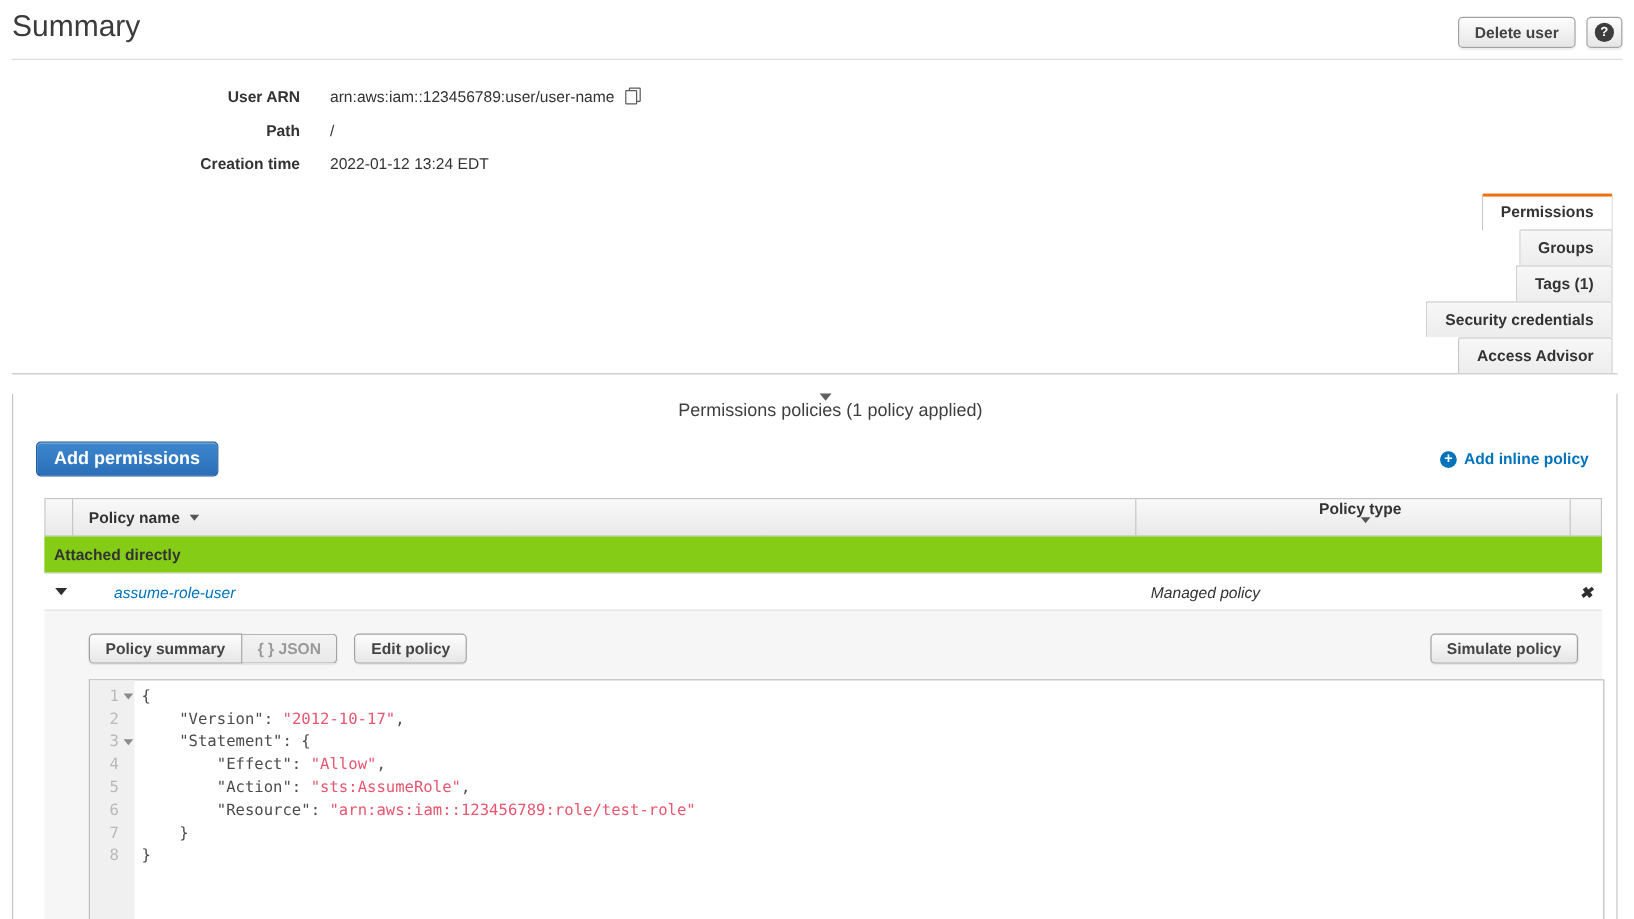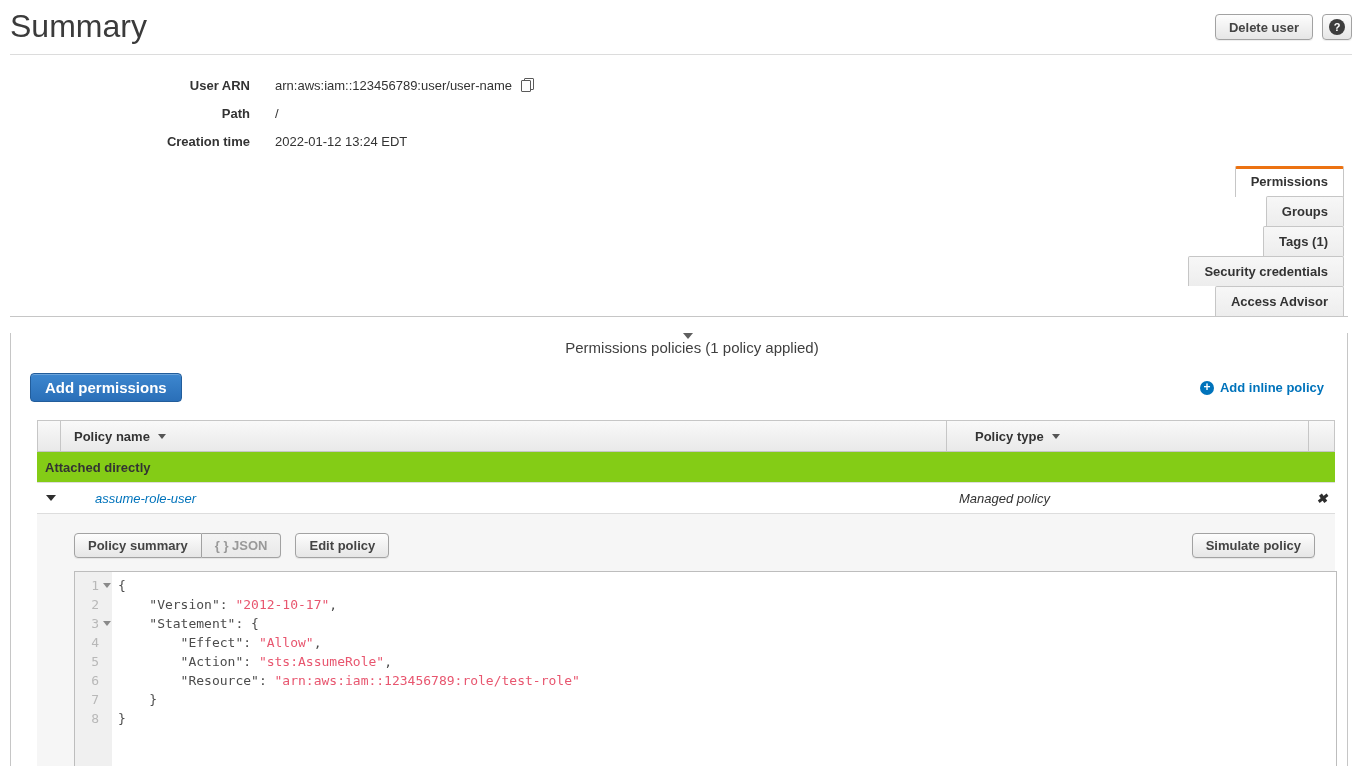--- a/index.html
+++ b/index.html
@@ -1,20 +1,20 @@
 <!DOCTYPE html>
 <html><head>
 <meta charset="utf-8">
 <style>
   * { margin:0; padding:0; box-sizing:border-box; }
   html,body { width:1362px; height:766px; background:#fff; font-family:"Liberation Sans",sans-serif; font-size:13px; color:#333; overflow:hidden; }
 
   
   .page-header { display:flex; justify-content:space-between; align-items:flex-start; padding:8px 10px 0 10px; }
-  .page-title { font-size:32px; font-weight:400; color:#3b3b3b; }
+  .page-title { font-size:25px; font-weight:400; color:#3b3b3b; }
   .header-actions { display:flex; gap:9px; margin-top:6px;border-radius:11px; }
   .btn { display:inline-flex; align-items:center; justify-content:center; padding:4px 13px; font-size:13px; font-weight:bold; color:#444; background:linear-gradient(#fdfdfd,#e6e6e6); border:1px solid #a2a2a2; border-radius:4px; box-shadow:0 1px 1px rgba(0,0,0,.07); cursor:pointer; white-space:nowrap; }
   .btn-help { padding:4px 6px; }
   .help-glyph { width:16px; height:16px; border-radius:50%; background:#3d3d3d; color:#fff; font-size:11px; font-weight:bold; line-height:16px; text-align:center; }
   .top-rule { border:none; border-top:1px solid #dcdcdc; margin:9px 10px 0 10px; }
 
   
   .info { margin-top:23px; }
   .info-row { display:flex; align-items:center; height:14px; margin-bottom:14px; }
   .info-label { width:250px; text-align:right; font-weight:bold; color:#333; }
@@ -37,21 +37,21 @@
   .btn-primary { padding:5px 14px; font-size:15px; font-weight:bold; color:#fff; background:linear-gradient(#3d87cf,#2a6fb8); border:1px solid #225d9b; border-radius:4px; box-shadow:inset 0 1px 0 rgba(255,255,255,.25); cursor:pointer; }
   .inline-link { display:flex; align-items:center; gap:6px; color:#0073bb; font-weight:bold; cursor:pointer; }
   .plus-icon { width:14px; height:14px; border-radius:50%; background:#0073bb; color:#fff; font-size:12px; font-weight:bold; line-height:13px; text-align:center; }
 
   
   .ptable { margin:18px 13px 0 26px; width:1298px; }
   .thead { display:flex; align-items:stretch; height:32px; background:linear-gradient(#f9f9f9,#e9e9e9); border:1px solid #c6c6c6; }
   .th { display:flex; align-items:center; font-weight:bold; color:#333; }
   .th-expand { width:23px; border-right:1px solid #c6c6c6; }
   .th-name { flex:1; padding-left:13px; }
-  .th-type { width:362px; padding-left:28px; border-left:1px solid #c6c6c6; }
+  .th-type { width:362px; padding-left:12px; border-left:1px solid #c6c6c6;flex-direction:column; }
   .th-x { width:26px; border-left:1px solid #c6c6c6; }
   .sort-caret { width:0; height:0; border-left:4px solid transparent; border-right:4px solid transparent; border-top:5px solid #555; margin-left:8px; }
   .group-row { height:31px; display:flex; align-items:center; background:#84cc16; border-bottom:1px solid #ddd; font-weight:bold; padding-left:8px; }
   .policy-row { height:31px; display:flex; align-items:center; background:#fff; border-bottom:1px solid #ddd;font-style:italic; }
   .cell-expand { width:24px; display:flex; justify-content:flex-start; padding-left:9px; cursor:pointer; }
   .cell-name { flex:1; padding-left:34px; }
   .cell-type { width:362px; padding-left:12px; color:#333; }
   .cell-x { width:26px; text-align:center; }
   .policy-link { color:#0073bb; text-decoration:none; cursor:pointer; }
   .x-icon { font-size:13px; font-weight:bold; color:#2e2e2e; cursor:pointer; }

